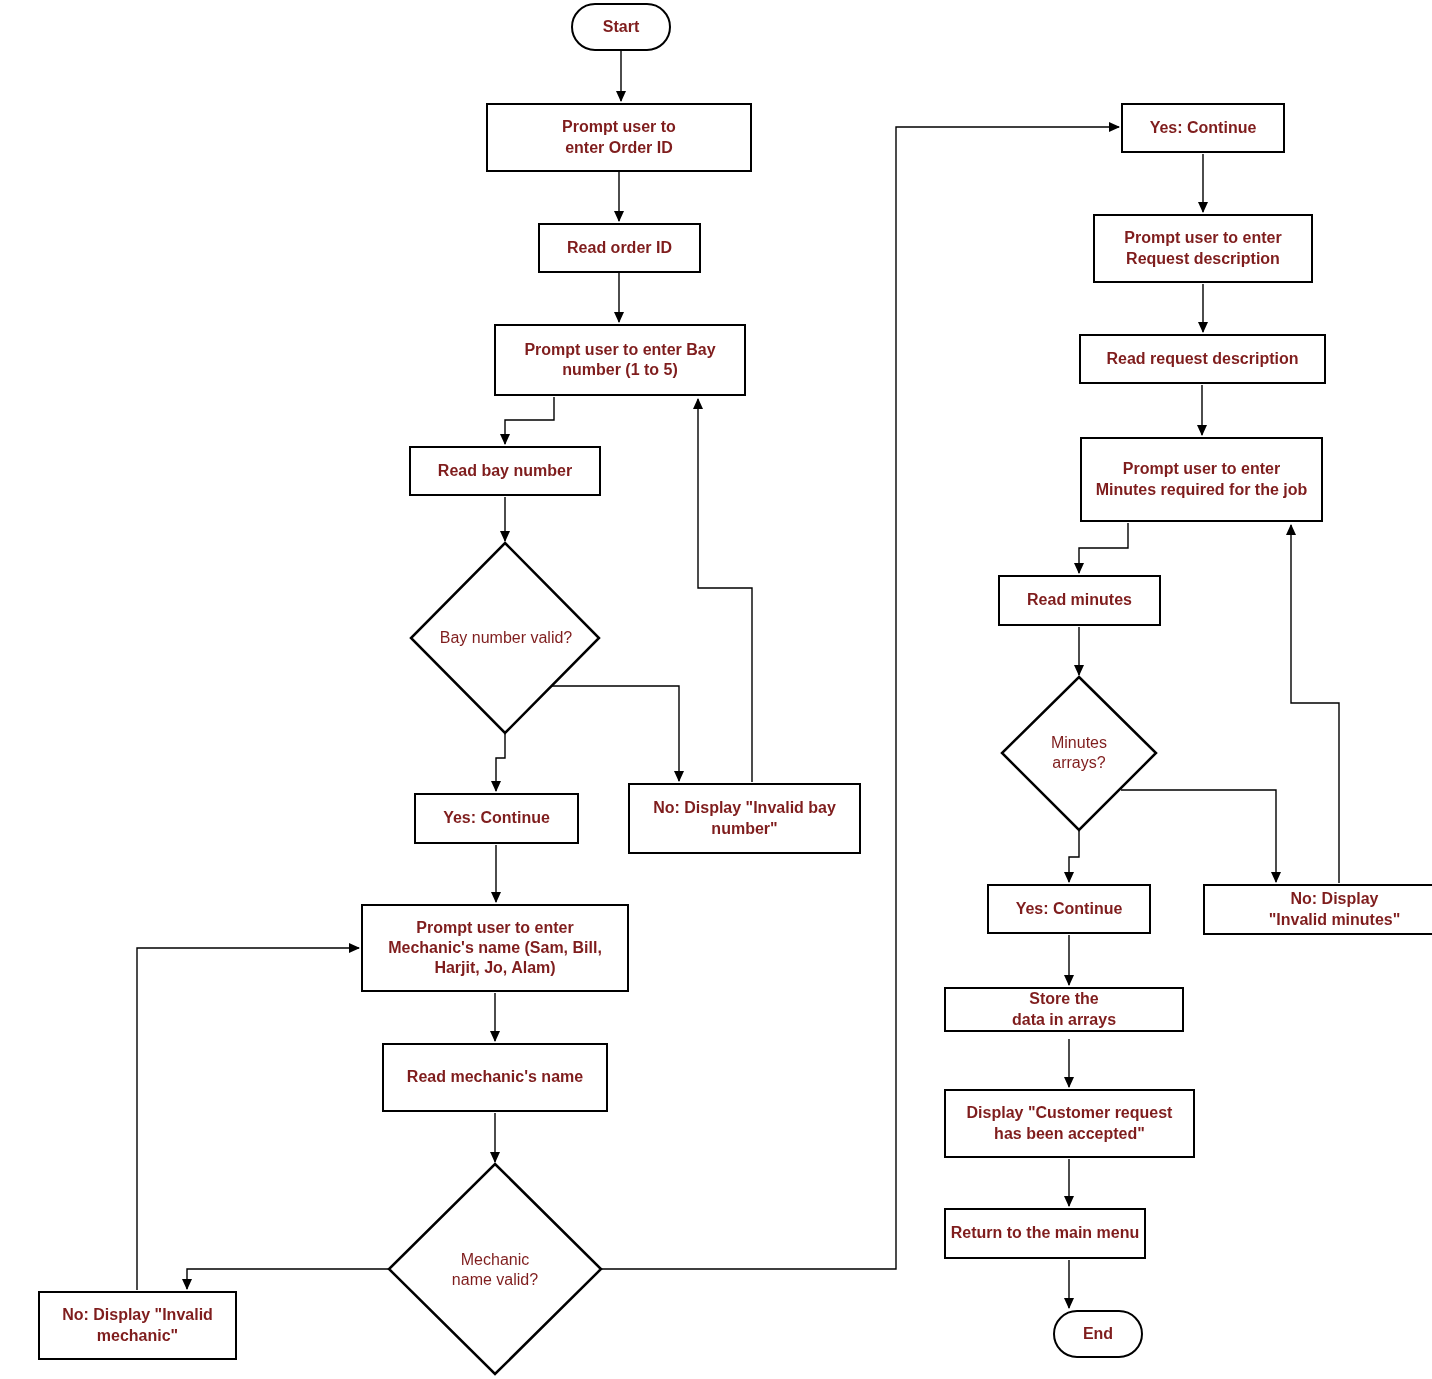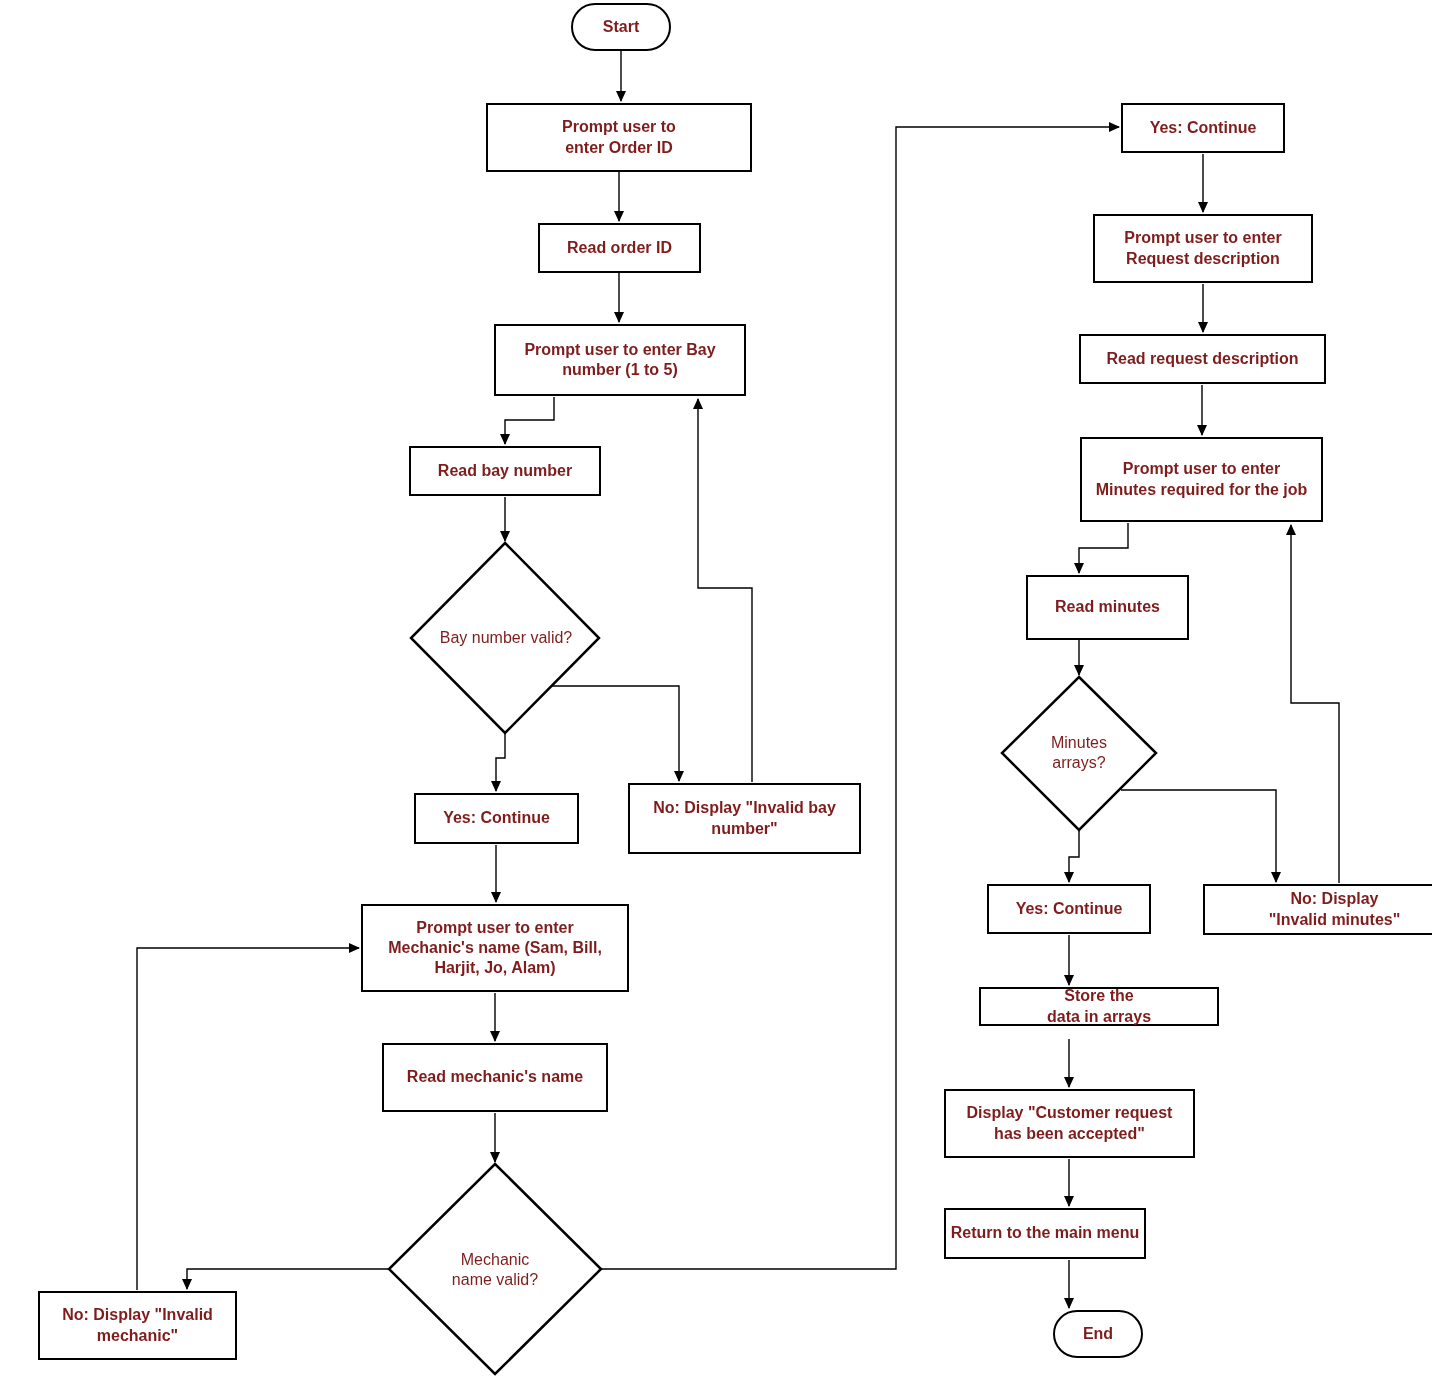--- a/index.html
+++ b/index.html
@@ -127,31 +127,31 @@
   <div class="node" style="left:1085px;top:103px;width:164px;height:50px">Yes: Continue</div>
 
   <div class="node" style="left:1057px;top:214px;width:220px;height:69px">Prompt user to enter
 Request description</div>
 
   <div class="node" style="left:1043px;top:334px;width:247px;height:50px">Read request description</div>
 
   <div class="node" style="left:1044px;top:437px;width:243px;height:85px">Prompt user to enter
 Minutes required for the job</div>
 
-  <div class="node" style="left:990px;top:575px;width:163px;height:65px">Read minutes</div>
+  <div class="node" style="left:962px;top:575px;width:163px;height:51px">Read minutes</div>
 
   <div class="diamond-label" style="left:968px;top:722px;width:150px;height:62px">Minutes
 arrays?</div>
 
   <div class="node" style="left:951px;top:884px;width:164px;height:50px">Yes: Continue</div>
 
   <div class="node" style="left:1167px;top:884px;width:263px;height:51px">No: Display
 "Invalid minutes"</div>
 
-  <div class="node" style="left:943px;top:987px;width:240px;height:39px">Store the
+  <div class="node" style="left:908px;top:987px;width:240px;height:45px">Store the
 data in arrays</div>
 
   <div class="node" style="left:908px;top:1089px;width:251px;height:69px">Display "Customer request
 has been accepted"</div>
 
   <div class="node" style="left:908px;top:1208px;width:202px;height:51px">Return to the main menu</div>
 
   <div class="node terminal" style="left:1017px;top:1310px;width:90px;height:48px">End</div>
 
 </div>

